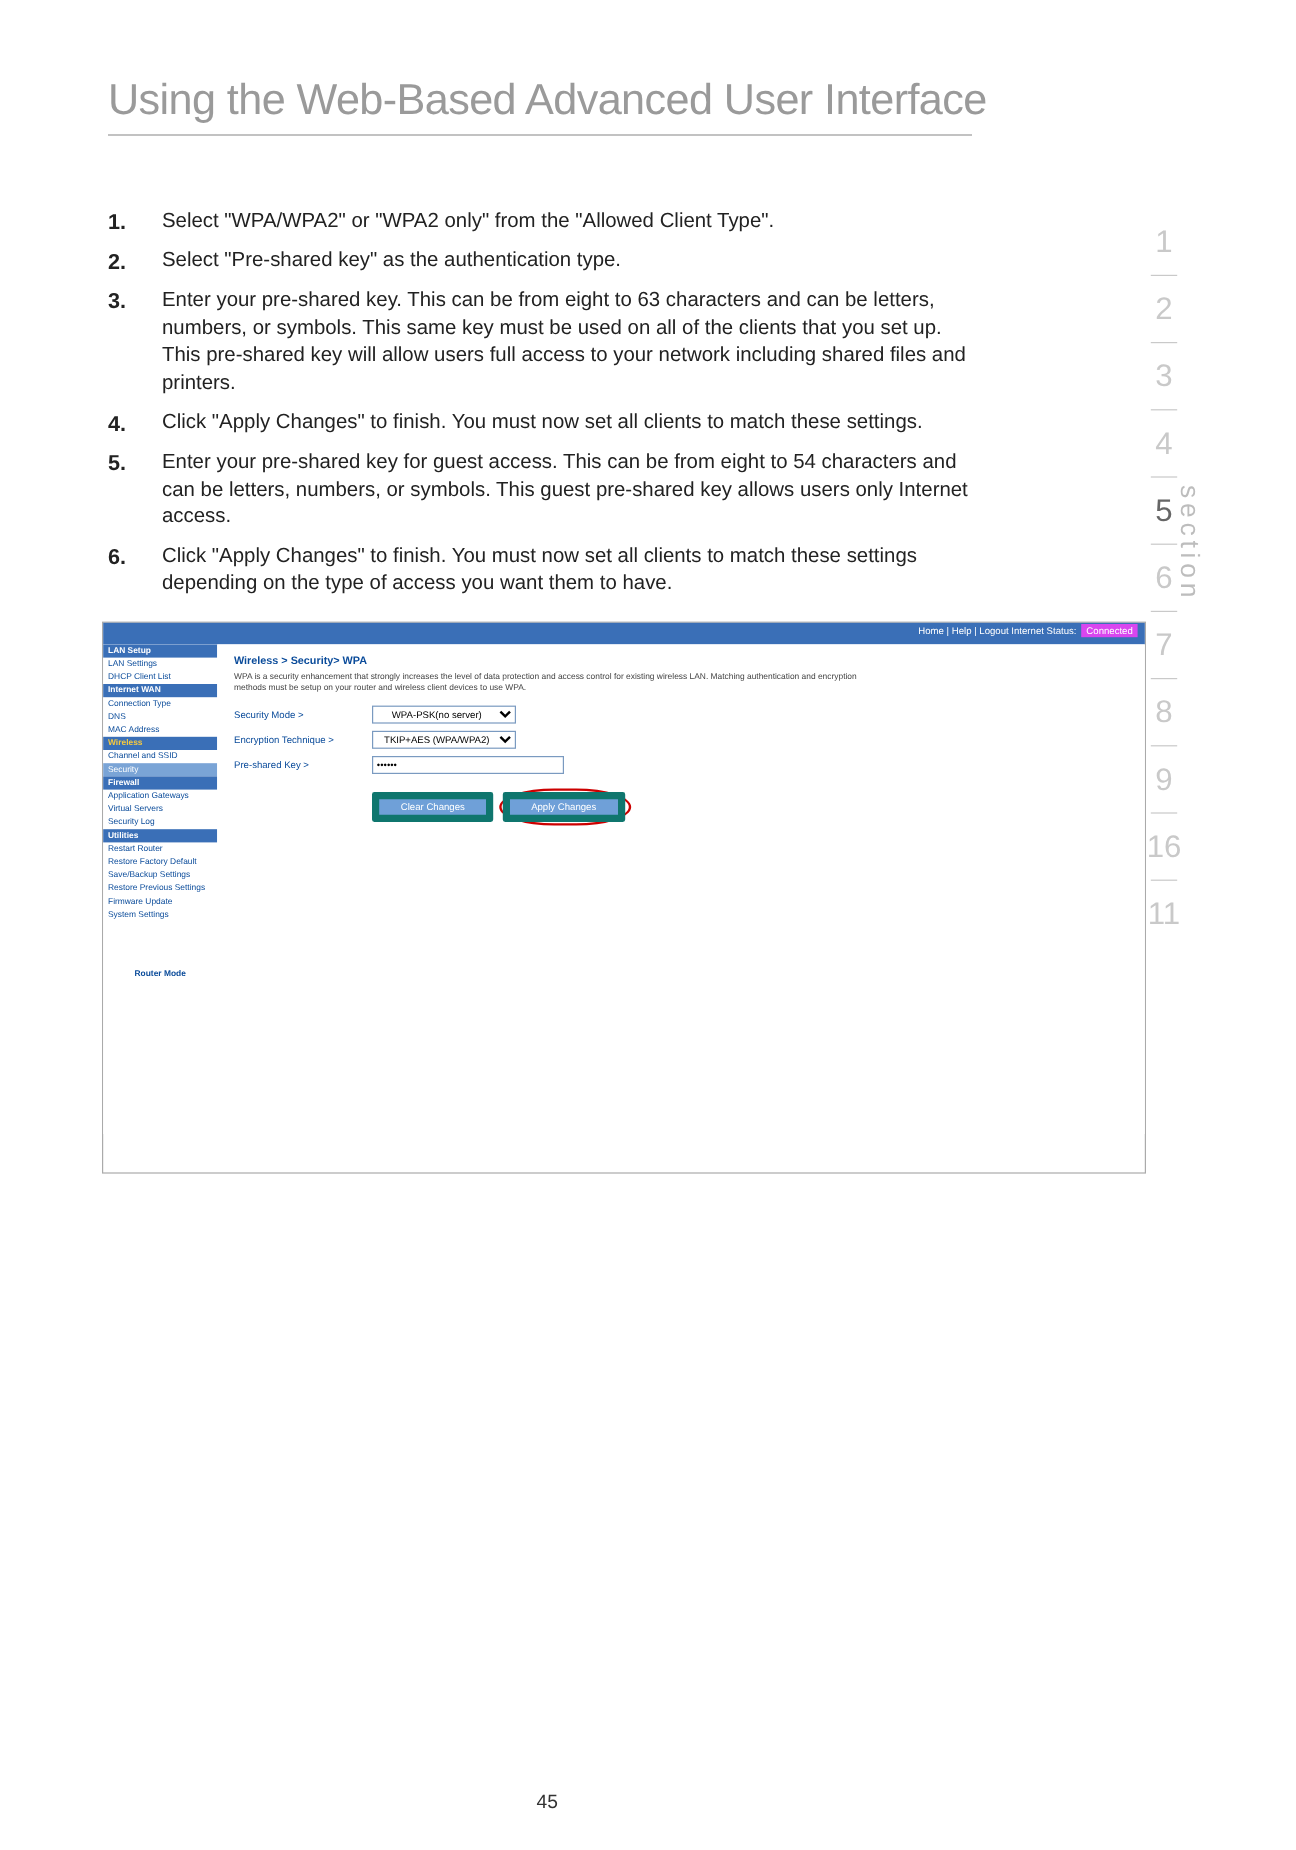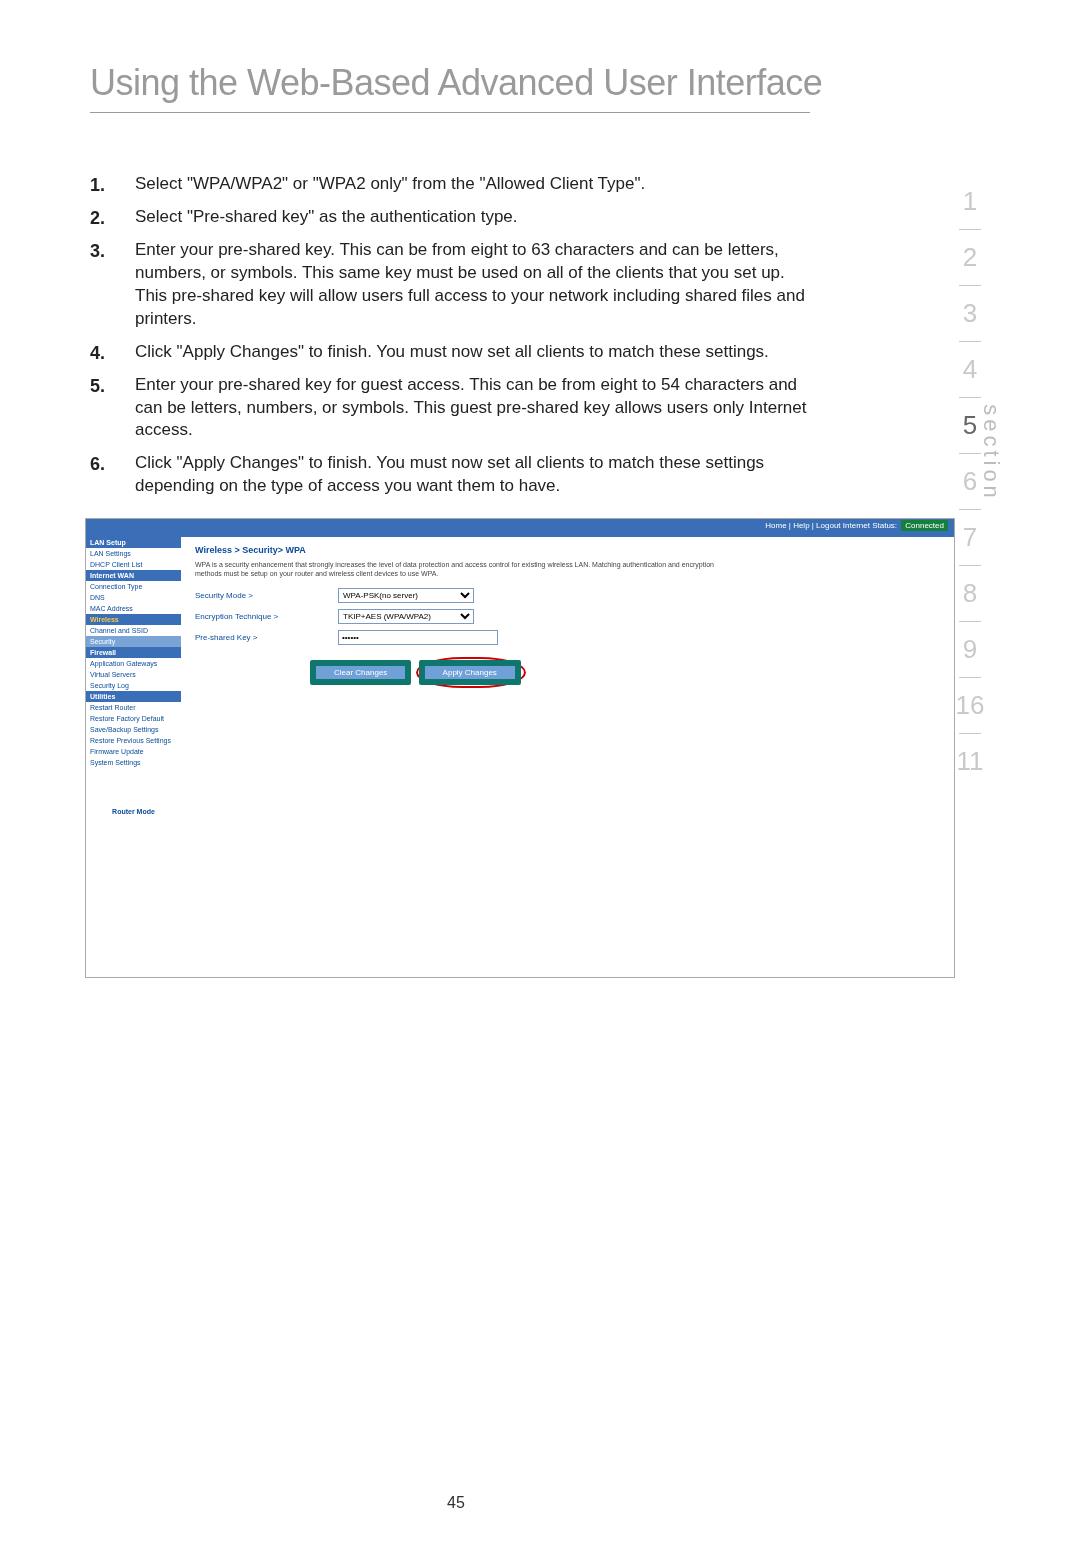--- a/index.html
+++ b/index.html
@@ -117,21 +117,21 @@
   .rs-header .brand { font-weight: bold; letter-spacing: 2px; font-size: 13px; }
   .rs-header .model { color: #888; font-size: 8px; margin-left: 6px; }
   .rs-topbar {
     height: 18px;
     background: #3a6fb7;
     color: #fff;
     font-size: 8px;
     text-align: right;
     padding: 2px 6px;
   }
-  .rs-topbar .status { background: #15803d; padding: 1px 4px; margin-left: 2px; }
+  .rs-topbar .status { background: #d946ef; padding: 1px 4px; margin-left: 2px; }
   .rs-body { display: flex; height: calc(100% - 50px); }
   .rs-sidebar {
     width: 95px;
     background: #fff;
     font-size: 7px;
     color: #0a4b9a;
   }
   .rs-sidebar .hdr {
     background: #3a6fb7;
     color: #fff;
@@ -144,26 +144,26 @@
   .rs-sidebar .mode { color:#0a4b9a; font-weight:bold; text-align:center; margin-top:40px; font-size:7px; }
   .rs-main {
     flex: 1;
     padding: 8px 14px;
     font-size: 8px;
     color: #333;
     background:#fff;
   }
   .rs-main .breadcrumb { color: #0a4b9a; font-weight: bold; font-size: 9px; margin-bottom: 6px; }
   .rs-main .desc { font-size: 7px; color: #444; line-height: 1.2; margin-bottom: 10px; max-width: 520px; }
-  .rs-main .row { display: flex; align-items: center; margin-bottom: 6px; gap: 28px; }
+  .rs-main .row { display: flex; align-items: center; margin-bottom: 6px; }
   .rs-main .row .lbl { width: 115px; color: #0a4b9a; font-size: 8px; }
   .rs-main .row select, .rs-main .row input {
     font-size: 8px; height: 15px; border: 1px solid #7a9ac0; background: #fff;
   }
-  .rs-main .row select { width: 136px; }
+  .rs-main .row select { width: 120px; text-align: center; }
   .rs-main .row input { width: 160px; padding: 0 3px; }
   .rs-main .btns { margin-top: 12px; margin-left: 115px; }
   .rs-main .btn {
     display: inline-block; background: #6fa0d8; color: #fff; border: 6px solid #0f766e;
     font-size: 8px; padding: 2px 18px; border-radius: 2px; margin-right: 2px;
   }
   .rs-main .btn-apply-wrap {
     display:inline-block; border:2px solid #c00; border-radius:50%/60%;
     padding:1px 1px;
   }

